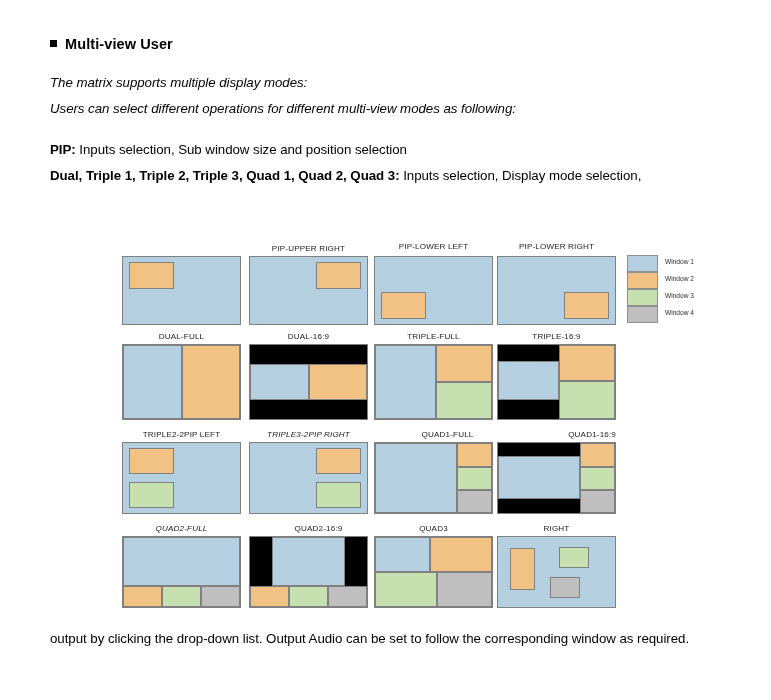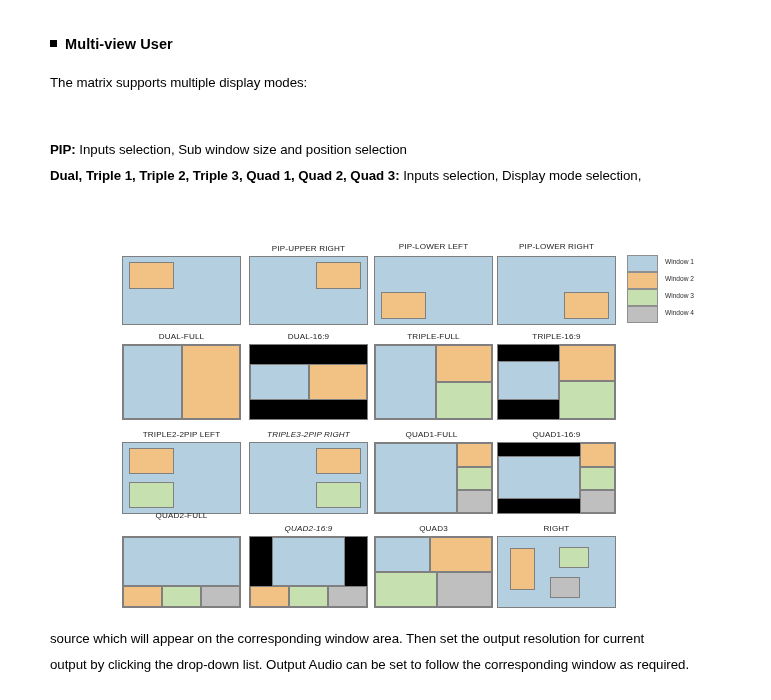--- a/index.html
+++ b/index.html
@@ -19,21 +19,21 @@
     font-size: 14.5px; font-weight: bold; letter-spacing: .1px;
   }
   .heading .bullet {
     display: inline-block; width: 7px; height: 7px;
     background: #000; margin-right: 8px; vertical-align: 2px;
   }
   .body-block {
     position: absolute; left: 50px;
     font-size: 13.3px; line-height: 25.5px; letter-spacing: -.05px;
   }
-  #intro-block { top: 70px; width: 700px; }
+  #intro-block { top: 70px; width: 700px; font-style: italic; }
   #modes-block { top: 137px; width: 700px; }
   #outro-block { top: 626px; width: 700px; }
   .b { font-weight: bold; }
 
   
   .diagram { position: absolute; left: 0; top: 236px; width: 771px; height: 385px; }
 
   .thumb-label {
     position: absolute;
     font-size: 8.1px;
@@ -76,20 +76,21 @@
 <body>
 
 <div class="page">
 
   <div class="heading">
     <span class="bullet"></span><span>Multi-view User</span>
   </div>
 
   <div class="body-block" id="intro-block">
     <div>The matrix supports multiple display modes:</div>
+    <div>Users can select different operations for different multi-view modes as following:</div>
   </div>
 
   <div class="body-block" id="modes-block">
     <div><span class="b">PIP:</span><span> Inputs selection, Sub window size and position selection</span></div>
     <div><span class="b">Dual, Triple 1, Triple 2, Triple 3, Quad 1, Quad 2, Quad 3:</span><span> Inputs selection, Display mode selection,</span></div>
   </div>
 
   <div class="diagram">
 
     <div class="thumb-label" style="left:122px; top:6px; width:119px;margin-top:22px;">PIP-UPPER LEFT</div>
@@ -137,22 +138,22 @@
 
     <div class="thumb" style="left:497px; top:108px; width:119px; height:76px; background:#000;">
       <div class="cell c-black" style="left:0; top:0; width:52%; height:100%;"></div>
       <div class="cell c-blue" style="left:0;   top:22%; width:52%; height:52%;"></div>
       <div class="cell c-orange" style="left:52%; top:0;   width:48%; height:48%;"></div>
       <div class="cell c-green" style="left:52%; top:48%; width:48%; height:52%;"></div>
     </div>
 
     <div class="thumb-label" style="left:122px; top:194px; width:119px;">TRIPLE2-2PIP LEFT</div>
     <div class="thumb-label" style="left:249px; top:194px; width:119px;font-style:italic;">TRIPLE3-2PIP RIGHT</div>
-    <div class="thumb-label" style="left:372px; top:194px; width:119px;">QUAD1-FULL</div>
-    <div class="thumb-label" style="left:497px; top:194px; width:119px;">QUAD1-16:9</div>
+    <div class="thumb-label" style="left:388px; top:194px; width:119px;">QUAD1-FULL</div>
+    <div class="thumb-label" style="left:497px; top:194px; width:119px;text-align:right;">QUAD1-16:9</div>
 
     <div class="thumb" style="left:122px; top:206px; width:119px; height:72px;">
       <div class="cell c-orange" style="left:6px; top:5px;    width:45px; height:26px;"></div>
       <div class="cell c-green" style="left:6px; bottom:5px; width:45px; height:26px;"></div>
     </div>
 
     <div class="thumb" style="left:249px; top:206px; width:119px; height:72px;">
       <div class="cell c-orange" style="right:6px; top:5px;    width:45px; height:26px;"></div>
       <div class="cell c-green" style="right:6px; bottom:5px; width:45px; height:26px;"></div>
     </div>
@@ -165,22 +166,22 @@
     </div>
 
     <div class="thumb" style="left:497px; top:206px; width:119px; height:72px; background:#000;">
       <div class="cell c-black" style="left:0; top:0; width:70%; height:100%;"></div>
       <div class="cell c-blue" style="left:0;   top:18%; width:70%; height:62%;"></div>
       <div class="cell c-orange" style="left:70%; top:0;   width:30%; height:34%;"></div>
       <div class="cell c-green" style="left:70%; top:34%; width:30%; height:33%;"></div>
       <div class="cell c-gray" style="left:70%; top:67%; width:30%; height:33%;"></div>
     </div>
 
-    <div class="thumb-label" style="left:122px; top:275px; width:119px;">QUAD2-FULL</div>
-    <div class="thumb-label" style="left:249px; top:288px; width:119px;font-style:italic;">QUAD2-16:9</div>
+    <div class="thumb-label" style="left:122px; top:288px; width:119px;font-style:italic;">QUAD2-FULL</div>
+    <div class="thumb-label" style="left:259px; top:288px; width:119px;">QUAD2-16:9</div>
     <div class="thumb-label" style="left:374px; top:288px; width:119px;">QUAD3</div>
     <div class="thumb-label" style="left:497px; top:288px; width:119px;">RIGHT</div>
 
     <div class="thumb" style="left:122px; top:300px; width:119px; height:72px;">
       <div class="cell c-blue" style="left:0; top:0; width:100%; height:70%;"></div>
       <div class="cell c-orange" style="left:0;      top:70%; width:33.4%; height:30%;"></div>
       <div class="cell c-green" style="left:33.4%;  top:70%; width:33.3%; height:30%;"></div>
       <div class="cell c-gray" style="left:66.7%;  top:70%; width:33.3%; height:30%;"></div>
     </div>
 
@@ -220,17 +221,16 @@
       <div class="legend-swatch" style="background:#c6e0b0;"></div>
       <div class="legend-text">Window 3</div>
     </div>
     <div class="legend-row">
       <div class="legend-swatch" style="background:#bfbfbf;"></div>
       <div class="legend-text">Window 4</div>
     </div>
   </div>
 
   <div class="body-block" id="outro-block">
-    <div>source which will appear on the corresponding window area. Then set the output resolution for current</div>
     <div>output by clicking the drop-down list. Output Audio can be set to follow the corresponding window as required.</div>
   </div>
 
 </div>
 
 </body></html>

